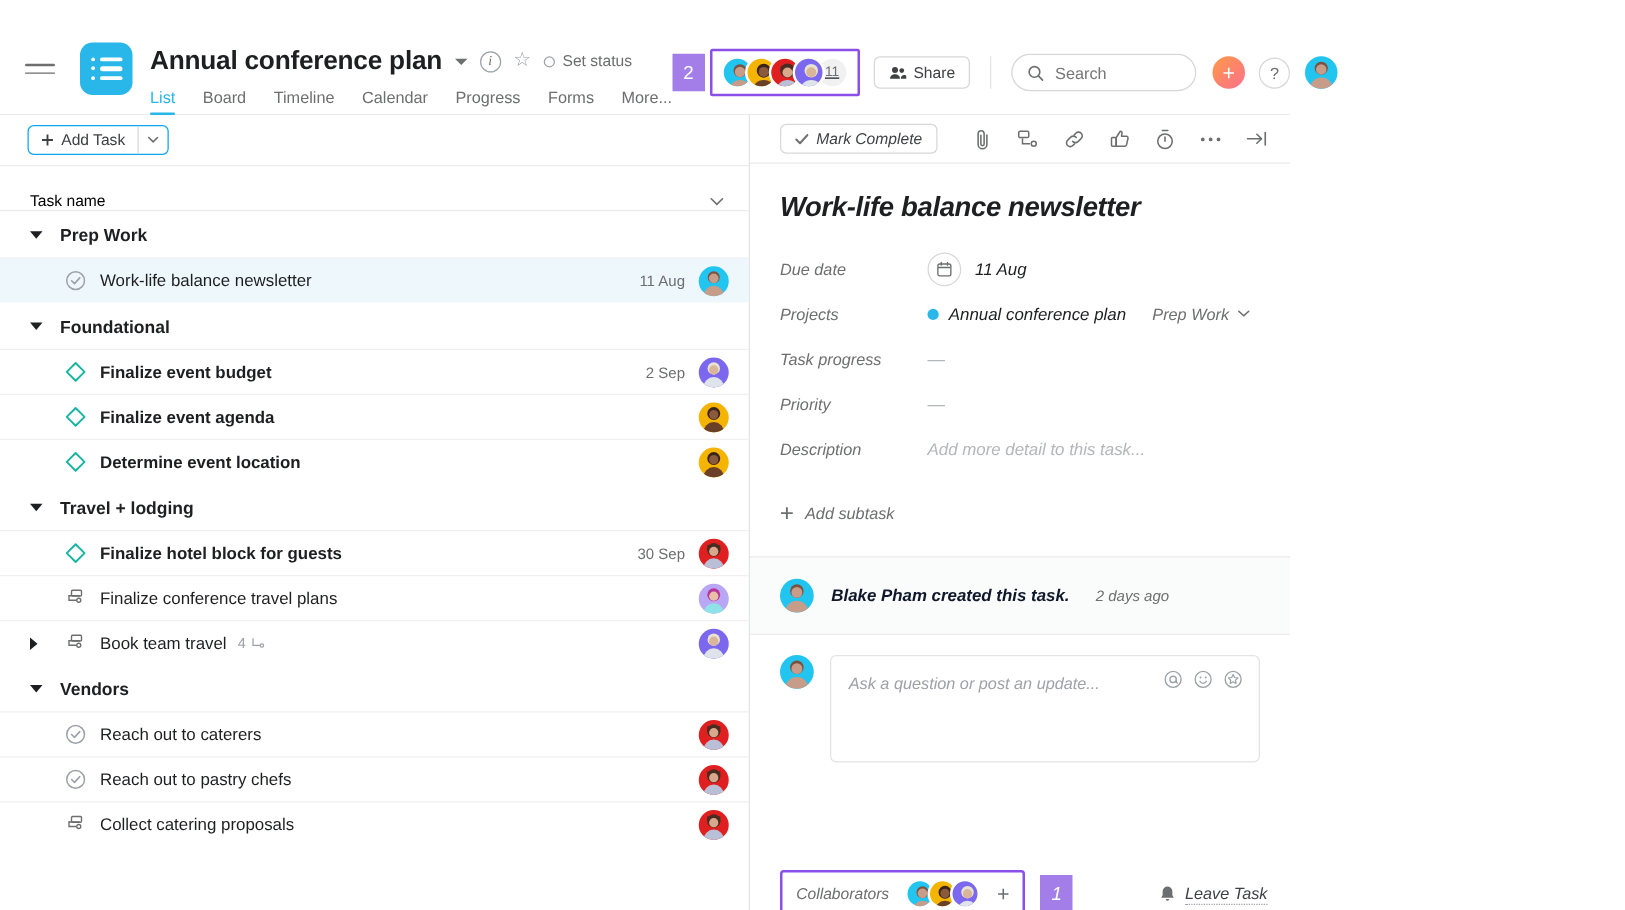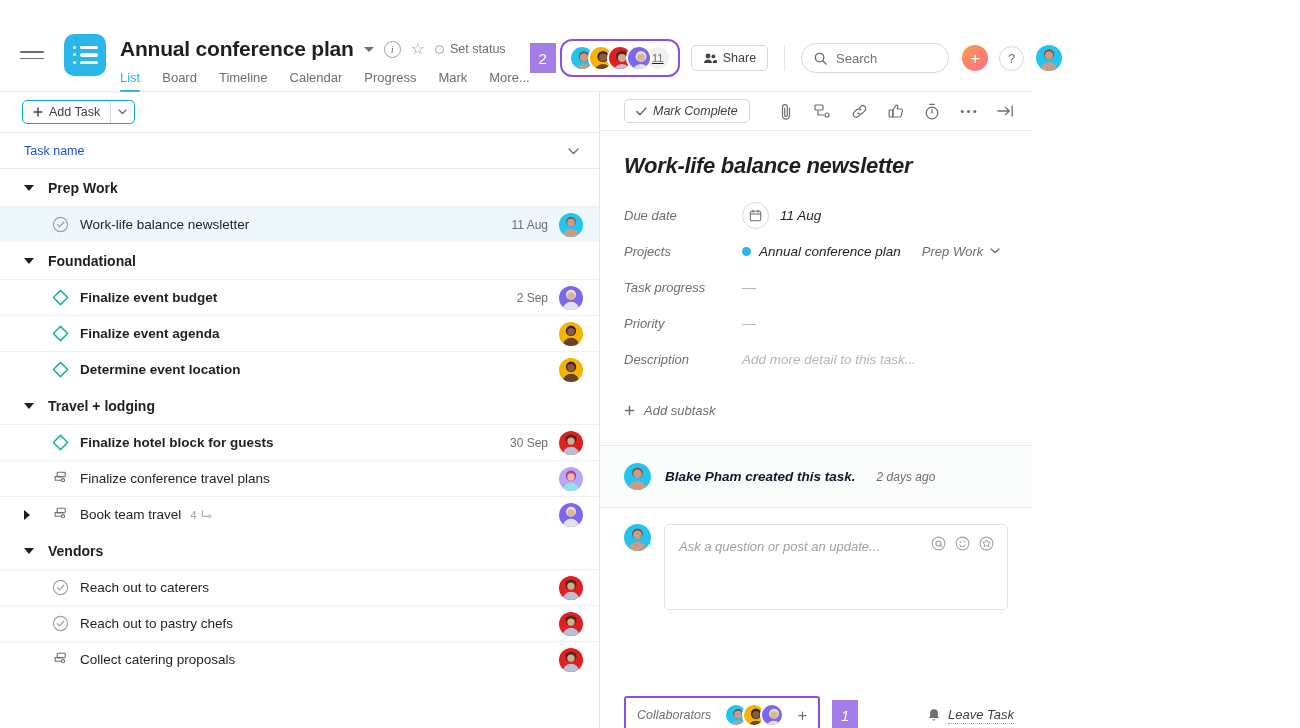--- a/index.html
+++ b/index.html
@@ -39,21 +39,21 @@
   .set-status { display:flex; align-items:center; gap:6px; font-size:12.5px; color:#6d6e6f; cursor:pointer; }
   .set-status .ring { width:9px; height:9px; border-radius:50%; border:1.3px solid #9ca2a8; }
 
   .tabs { display:flex; gap: 22px; margin-top: 9px; }
   .tab { font-size: 13px; color: #6d6e6f; padding-bottom: 7px; cursor:pointer; position: relative; }
   .tab.active { color: #29b6e8; }
   .tab.active:after { content:""; position:absolute; left:0; right:0; bottom:0; height:2.5px; background:#29b6e8; border-radius:2px; }
 
   .topbar-right { margin-left:auto; display:flex; align-items:center; gap:0; padding-right: 16px; padding-top: 19px; }
   .badge-purple { background:#a37ee8; color:#fff; font-size:15px; width:26px; height:30px; display:flex; align-items:center; justify-content:center; font-weight:400; }
-  .avgroup-wrap { border: 2px solid #8a4fe8; padding: 4px 7px; margin-left: 4px; display:flex; align-items:center; border-radius:12px;text-decoration:underline; }
+  .avgroup-wrap { border: 2px solid #8a4fe8; padding: 4px 7px; margin-left: 4px; display:flex; align-items:center; border-radius:2px;text-decoration:underline; }
   .avgroup { display:flex; align-items:center; }
   .avgroup .av { margin-left: -7px; border: 2px solid #fff; }
   .avgroup .av:first-child { margin-left: 0; }
   .av-more { width:26px; height:26px; border-radius:50%; background:#f1f1f2; color:#6d6e6f; font-size:11px; display:flex; align-items:center; justify-content:center; margin-left:-7px; border:2px solid #fff; }
   .share-btn { display:flex; align-items:center; gap:6px; border:1px solid #d6d7da; border-radius:5px; padding:5px 11px; font-size:12.5px; color:#3f4145; margin-left:11px; cursor:pointer; background:#fff; }
   .vdiv { width:1px; height:26px; background:#e3e4e6; margin:0 16px; }
   .search-box { display:flex; align-items:center; gap:9px; border:1px solid #d6d7da; border-radius:18px; height:30px; width:148px; padding:0 12px; cursor:text; }
   .search-box input { border:none; outline:none; font-size:13px; color:#6d6e6f; width:95px; background:transparent; font-family:"Liberation Sans", sans-serif; }
   .plus-btn { width:26px; height:26px; border-radius:50%; background:linear-gradient(135deg,#ff9a47,#fb6f8e); color:#fff; display:flex; align-items:center; justify-content:center; font-size:17px; line-height:1; margin-left:13px; cursor:pointer; }
   .help-btn { width:25px; height:25px; border-radius:50%; border:1px solid #d6d7da; color:#6d6e6f; display:flex; align-items:center; justify-content:center; font-size:13px; margin-left:11px; cursor:pointer; }
@@ -65,21 +65,21 @@
   
   .body { flex:1; display:flex; min-height:0; border-top: 1px solid #edeae9; }
 
   
   .left { width: 600px; flex:0 0 600px; display:flex; flex-direction:column; border-right:1px solid #e3e4e6; background:#fff; }
   .left-toolbar { height: 40px; display:flex; align-items:center; padding-left: 22px; }
   .add-task { display:flex; align-items:center; border:1px solid #0ea5e9; border-radius:5px; height:24px; overflow:hidden; cursor:pointer; }
   .add-task .lbl { display:flex; align-items:center; gap:6px; padding: 0 10px; font-size:12.5px; color:#3f4145; }
   .add-task .sep { width:1px; align-self:stretch; background:#d6d7da; }
   .add-task .caret { padding: 0 7px; display:flex; align-items:center; }
-  .colhdr { height:37px; border-top:1px solid #edeae9; border-bottom:1px solid #edeae9; display:flex; align-items:center; padding: 0 20px 0 24px; font-size:12.5px; color:#1d4ed8; }
+  .colhdr { height:37px; border-top:1px solid #edeae9; border-bottom:1px solid #edeae9; display:flex; align-items:flex-end; padding: 0 20px 0 24px; font-size:12.5px; color:#000000; }
   .colhdr .sp { margin-left:auto; }
   .list { flex:1; overflow:hidden; }
   .sec-row { height:37px; display:flex; align-items:center; padding-left:24px; gap:14px; cursor:pointer; }
   .sec-tri { width:0;height:0;border-left:5px solid transparent;border-right:5px solid transparent;border-top:6px solid #1e1f21; }
   .sec-tri.right { border-top:5px solid transparent;border-bottom:5px solid transparent;border-left:6px solid #1e1f21;border-right:none; }
   .sec-name { font-size:14px; font-weight:700; color:#1e1f21; }
   .task-row { height:36px; display:flex; align-items:center; padding-left:52px; padding-right:16px; gap:11px; border-top:1px solid #f0f0f1; cursor:pointer; }
   .task-row.selected { background:#edf7fc; }
   .task-row.has-caret { padding-left:24px; gap:0; }
   .task-row .pre-caret { width:28px; display:flex; align-items:center; }
@@ -166,21 +166,21 @@
             <span class="ring"></span>
             <span>Set status</span>
           </span>
         </div>
         <div class="tabs">
           <div class="tab active">List</div>
           <div class="tab">Board</div>
           <div class="tab">Timeline</div>
           <div class="tab">Calendar</div>
           <div class="tab">Progress</div>
-          <div class="tab">Mark</div>
+          <div class="tab">Forms</div>
           <div class="tab">More...</div>
         </div>
       </div>
     </div>
 
     <div class="topbar-right">
       <div class="badge-purple">2</div>
       <div class="avgroup-wrap">
         <div class="avgroup">
           <span class="av" style="width:26px;height:26px;background:#22c4f0;"><svg width="26" height="26" viewBox="0 0 26 26">

